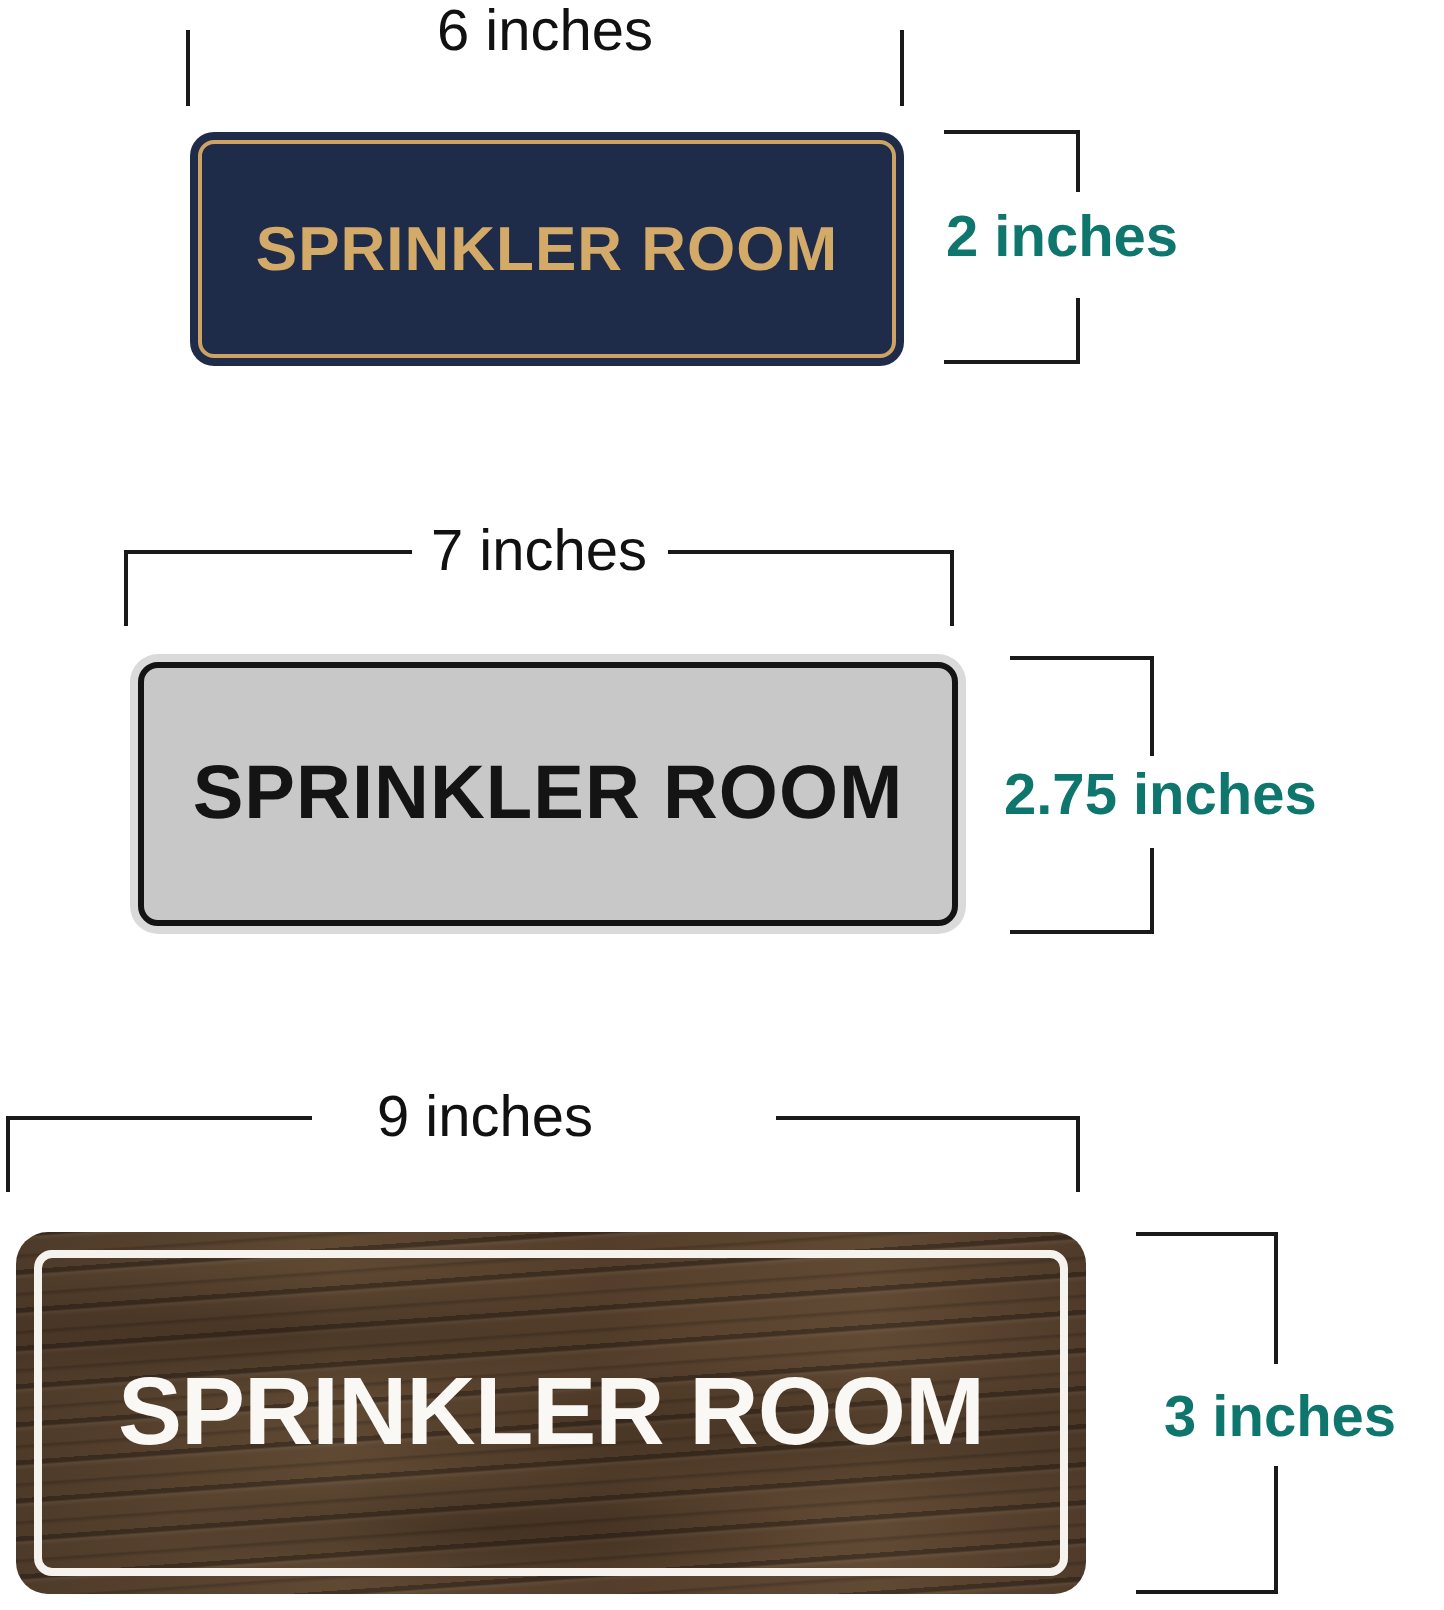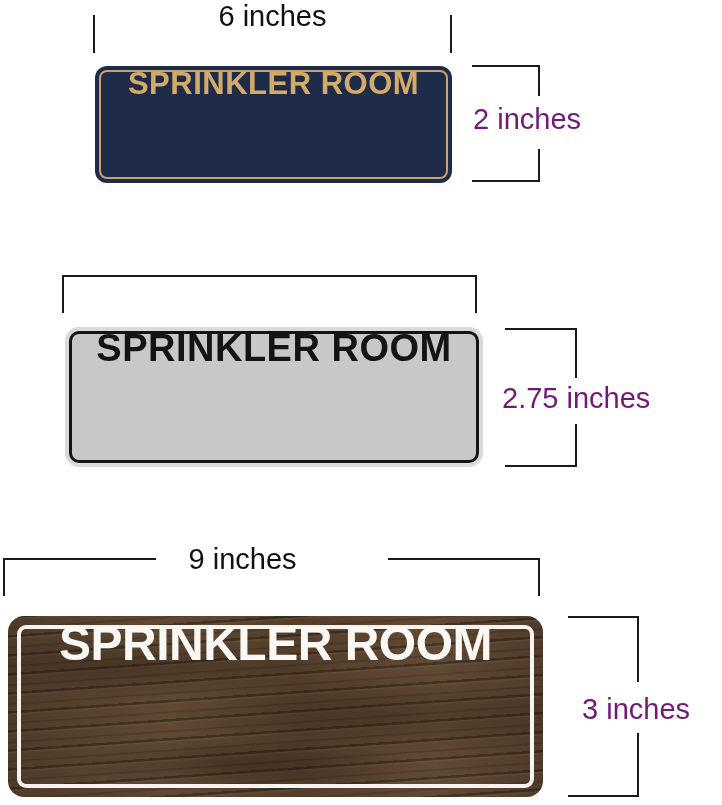--- a/index.html
+++ b/index.html
@@ -15,24 +15,24 @@
   }
   .dim-h .tick{position:absolute;top:14px;width:2px;height:38px;background:#1a1a1a;}
   .dim-h .tick.left{left:0;}
   .dim-h .tick.right{right:0;}
   .dim-v{position:absolute;}
   .dim-v .cap{position:absolute;left:0;height:2px;background:#1a1a1a;width:100%;}
   .dim-v .cap.top{top:0;}
   .dim-v .cap.bot{bottom:0;}
   .dim-v .vseg{position:absolute;width:2px;background:#1a1a1a;}
   .dim-v .dim-label{
-    position:absolute;font-size:29px;line-height:30px;color:#701a75;white-space:nowrap;
+    position:absolute;font-size:29px;line-height:30px;color:#0f766e;white-space:nowrap;font-weight:bold;
   }
   
-  .sign{position:absolute;display:flex;align-items:flex-start;justify-content:center;}
+  .sign{position:absolute;display:flex;align-items:center;justify-content:center;}
   .sign .inner{position:absolute;pointer-events:none;}
   .sign .sign-text{position:relative;font-weight:700;white-space:nowrap;}
 
   
   .sign-navy{
     left:95px;top:66px;width:357px;height:117px;border-radius:12px;
     background:#1f2c49;
   }
   .sign-navy .inner{
     left:4px;right:4px;top:4px;bottom:4px;
@@ -94,20 +94,21 @@
     <span class="cap top"></span>
     <span class="vseg" style="left:66px;top:0;height:31px;"></span>
     <span class="dim-label" style="left:1px;top:39px;">2 inches</span>
     <span class="vseg" style="left:66px;bottom:0;height:33px;"></span>
     <span class="cap bot"></span>
   </div>
 
   <div class="dim-h" style="left:62px;top:261px;width:415px;">
     <span class="tick left"></span>
     <span class="seg"></span>
+    <span class="dim-label">7 inches</span>
     <span class="seg"></span>
     <span class="tick right"></span>
   </div>
 
   <div class="sign sign-silver">
     <span class="inner"></span>
     <span class="sign-text">SPRINKLER ROOM</span>
   </div>
 
   <div class="dim-v" style="left:505px;top:328px;width:72px;height:139px;">

